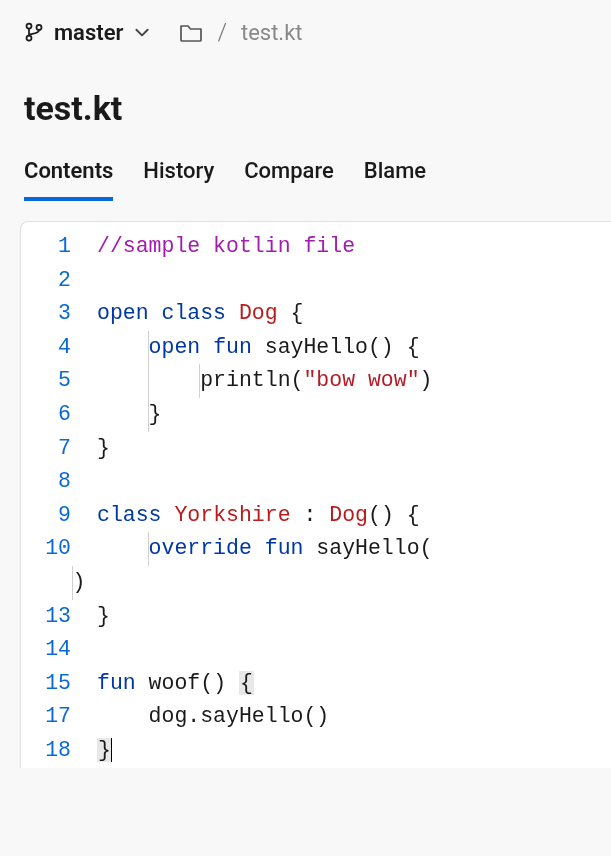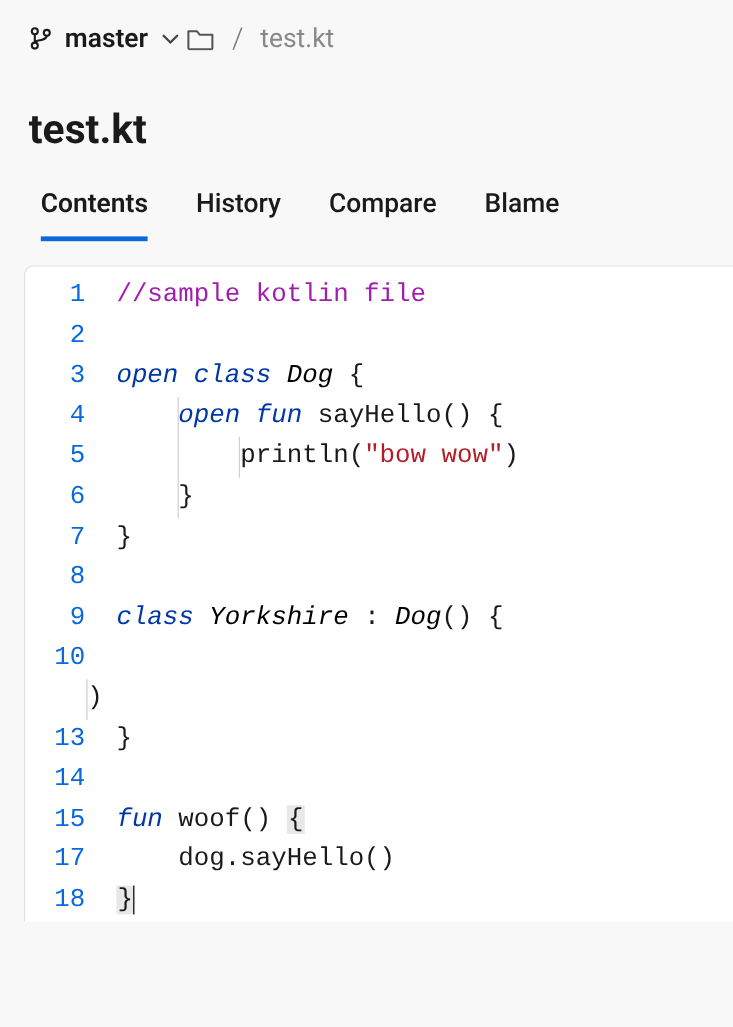--- a/index.html
+++ b/index.html
@@ -11,21 +11,21 @@
       font-family: -apple-system, BlinkMacSystemFont, "Segoe UI", Roboto, sans-serif;
       background: #f8f8f8;
       width: 611px;
       height: 856px;
       overflow: hidden;
     }
     .top-bar {
       display: flex;
       align-items: center;
       padding: 18px 24px 18px 24px;
-      gap: 4px;
+      gap: 28px;
       font-size: 22px;
     }
     .branch-selector {
       display: flex;
       align-items: center;
       gap: 10px;
       cursor: pointer;
     }
     .branch-selector svg.branch-icon {
       width: 20px;
@@ -67,21 +67,20 @@
       display: flex;
       gap: 30px;
       padding: 22px 24px 0 24px;
       font-size: 22px;
       color: #1a1a1a;
     }
     .tab {
       padding-bottom: 14px;
       cursor: pointer;
       font-weight: 500;
-      margin-left: 10px;
     }
     .tab.active {
       font-weight: 600;
       border-bottom: 4px solid #0969da;
     }
     .code-panel {
       margin: 20px 0 0 20px;
       background: #fff;
       border: 1px solid #e0e0e0;
       border-right: none;
@@ -104,22 +103,22 @@
       padding-right: 26px;
       color: #0969da;
       user-select: none;
       flex-shrink: 0;
     }
     .line-content {
       white-space: pre;
       color: #1a1a1a;
     }
     .tok-comment { color: #a21caf; }
-    .tok-keyword { color: #0037a6; font-style: italic; }
-    .tok-type    { color: #000000; font-style: italic; }
+    .tok-keyword { color: #0037a6; }
+    .tok-type    { color: #b91c1c; }
     .tok-string  { color: #b31d28; }
     .cursor-box {
       background: #e8e8e8;
       padding: 0 1px;
     }
     .indent-guide {
       display: inline-block;
       border-left: 1px solid #d0d0d0;
       height: 33.6px;
       vertical-align: bottom;
@@ -194,20 +193,21 @@
       <div class="code-line">
         <div class="line-number">8</div>
         <div class="line-content"></div>
       </div>
       <div class="code-line">
         <div class="line-number">9</div>
         <div class="line-content"><span class="tok-keyword">class</span><span> </span><span class="tok-type">Yorkshire</span><span> : </span><span class="tok-type">Dog</span><span>() {</span></div>
       </div>
       <div class="code-line">
         <div class="line-number">10</div>
+        <div class="line-content"><span>    </span><span class="indent-guide"></span><span class="tok-keyword">override</span><span> </span><span class="tok-keyword">fun</span><span> sayHello(</span></div>
       </div>
       <div class="code-line">
         <div class="line-content"><span>    </span><span class="indent-guide"></span><span>)</span></div>
       </div>
       <div class="code-line">
         <div class="line-number">13</div>
         <div class="line-content"><span>}</span></div>
       </div>
       <div class="code-line">
         <div class="line-number">14</div>

